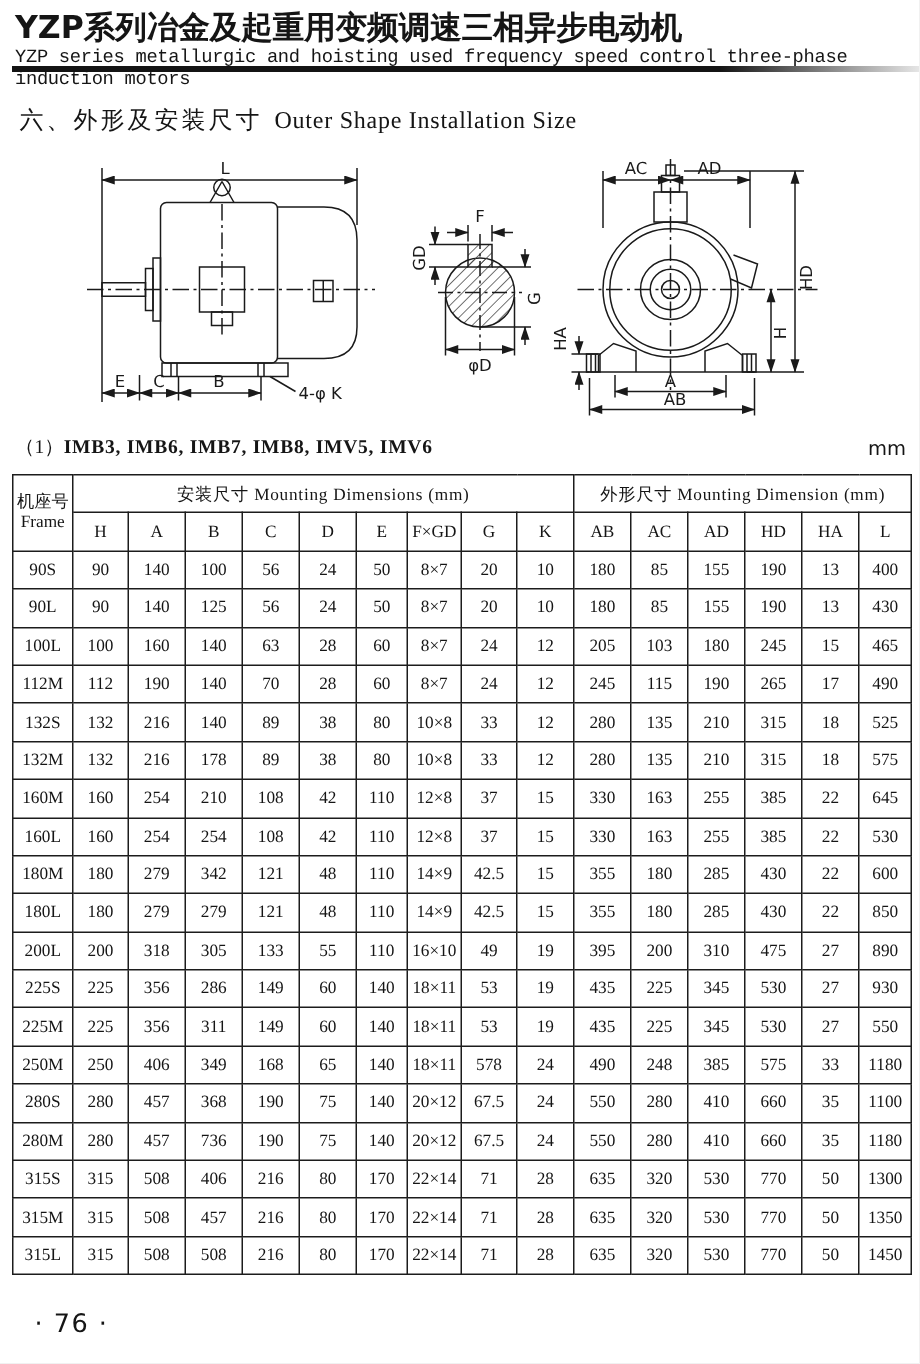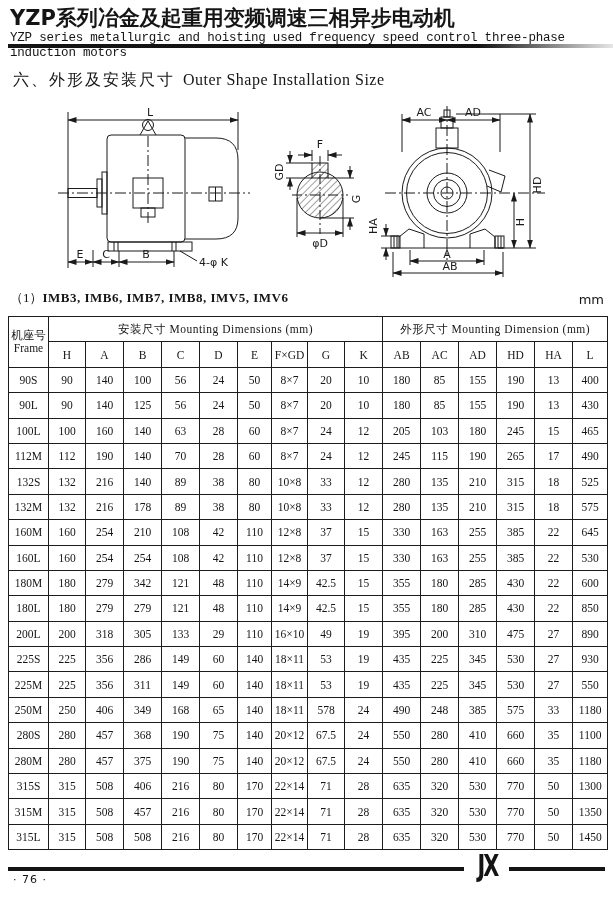--- a/index.html
+++ b/index.html
@@ -74,22 +74,22 @@
   .rule-seg.short{width:96px;}
   .brand-logo{
     font-family:"DejaVu Sans","Liberation Sans",sans-serif;
     font-weight:900;font-size:29px;line-height:22px;
     letter-spacing:-3px;
     transform:scaleX(0.72) scaleY(1.05);
     padding:0 8px 6px 10px;
     color:#141414;
   }
   .page-number{
-    position:absolute;top:873px;left:13px;
-    font-size:11px;letter-spacing:1px;
+    position:absolute;top:873px;left:23px;
+    font-size:17px;letter-spacing:1px;
     font-family:"DejaVu Sans","Liberation Sans",sans-serif;
   }
 </style>
 </head>
 <body>
 
 <div class="page">
 
   <div class="title-block">
     <div class="title-cn">YZP系列冶金及起重用变频调速三相异步电动机</div>
@@ -487,21 +487,21 @@
           <td>430</td>
           <td>22</td>
           <td>850</td>
         </tr>
         <tr>
           <td>200L</td>
           <td>200</td>
           <td>318</td>
           <td>305</td>
           <td>133</td>
-          <td>29</td>
+          <td>55</td>
           <td>110</td>
           <td>16×10</td>
           <td>49</td>
           <td>19</td>
           <td>395</td>
           <td>200</td>
           <td>310</td>
           <td>475</td>
           <td>27</td>
           <td>890</td>
@@ -575,21 +575,21 @@
           <td>280</td>
           <td>410</td>
           <td>660</td>
           <td>35</td>
           <td>1100</td>
         </tr>
         <tr>
           <td>280M</td>
           <td>280</td>
           <td>457</td>
-          <td>375</td>
+          <td>736</td>
           <td>190</td>
           <td>75</td>
           <td>140</td>
           <td>20×12</td>
           <td>67.5</td>
           <td>24</td>
           <td>550</td>
           <td>280</td>
           <td>410</td>
           <td>660</td>
@@ -646,20 +646,15 @@
           <td>635</td>
           <td>320</td>
           <td>530</td>
           <td>770</td>
           <td>50</td>
           <td>1450</td>
         </tr>
       </tbody>
   </table>
 
-  <div class="footer-rule">
-    <div class="rule-seg long"></div>
-    <div class="brand-logo">JX</div>
-    <div class="rule-seg short"></div>
-  </div>
   <div class="page-number">· 76 ·</div>
 
 </div>
 
 </body></html>

